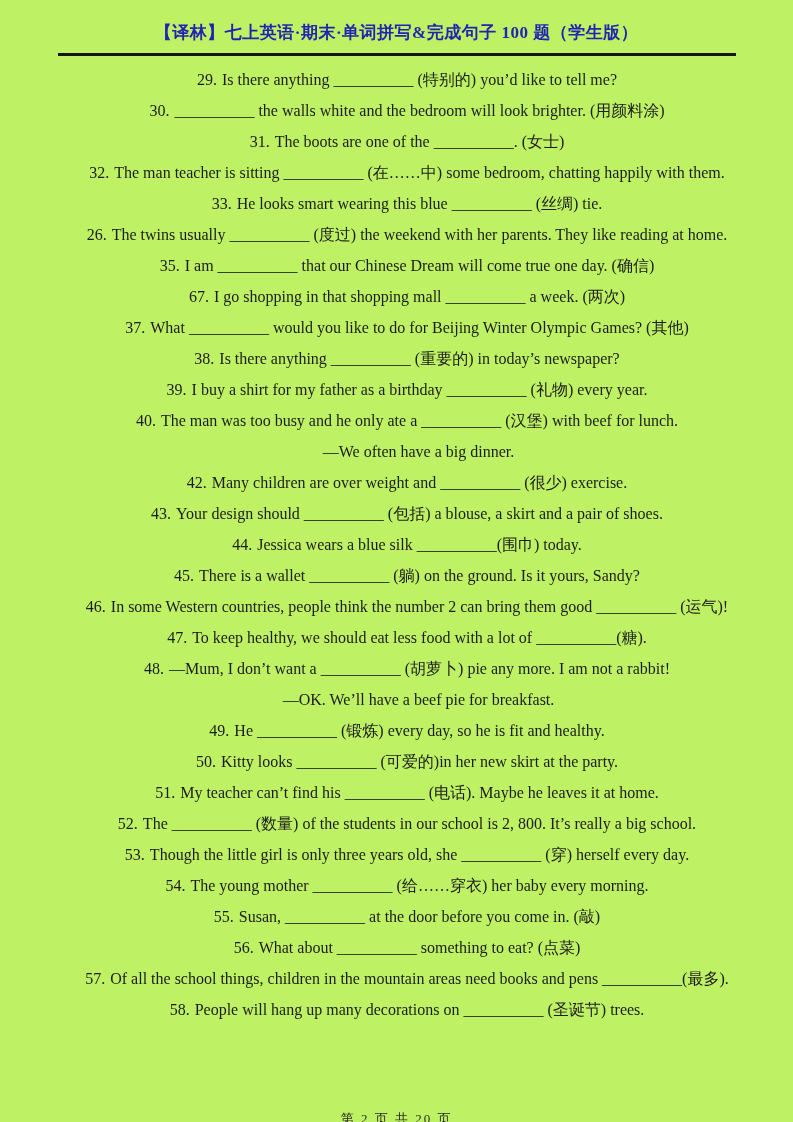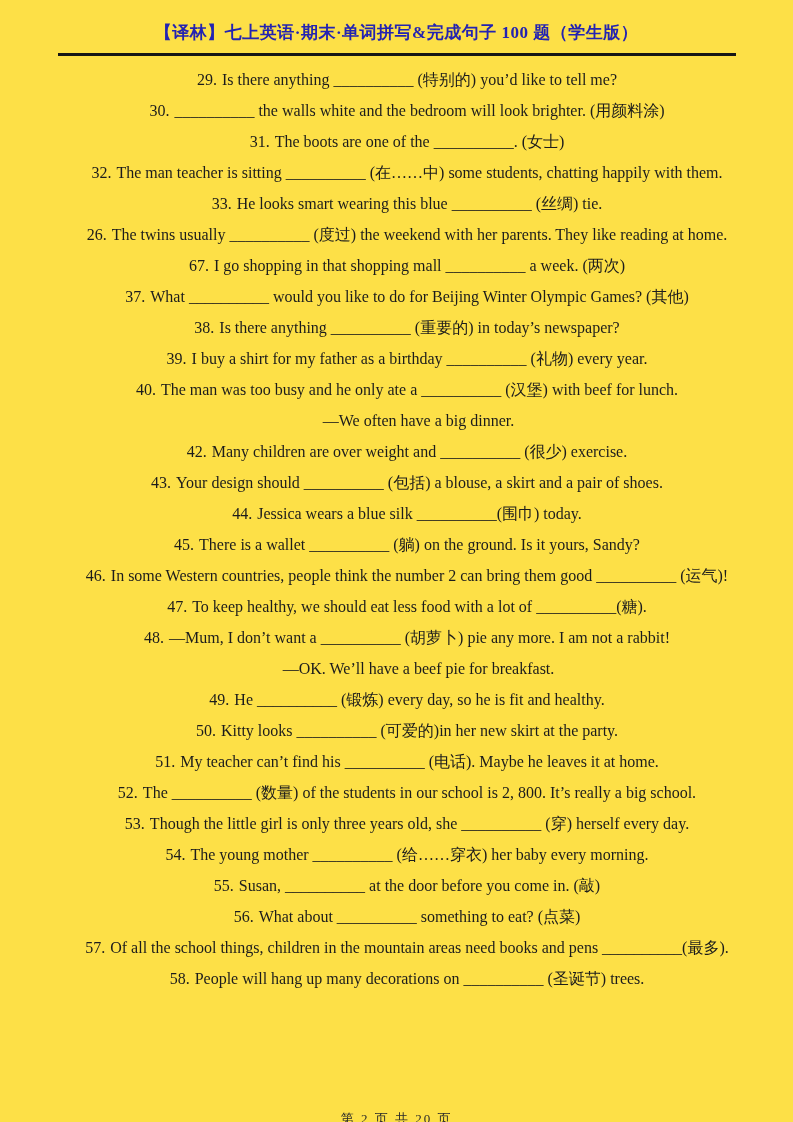--- a/index.html
+++ b/index.html
@@ -1,21 +1,21 @@
 <!DOCTYPE html>
 <html><head>
 <meta charset="utf-8">
 <style>
   * { margin: 0; padding: 0; box-sizing: border-box; }
   html, body { background: #ffffff; }
   .page {
     position: relative;
     width: 793px;
     height: 1122px;
-    background: #fde047;
+    background: #bef264;
     font-family: "Liberation Serif", "DejaVu Serif", serif;
     color: #1c1c1c;
     overflow: hidden;
   }
   .doc-title {
     position: absolute;
     top: 21px;
     left: 0;
     width: 100%;
     text-align: center;
@@ -64,23 +64,24 @@
 
 <div class="page">
   <div class="doc-title" style="color: rgb(35, 35, 178);">【译林】七上英语·期末·单词拼写&amp;完成句子 100 题（学生版）</div>
 
   <div class="title-rule"></div>
 
   <div class="question-list">
       <div class="q-row"><span class="q-num">29.</span><span class="q-text">Is there anything __________ (特别的) you’d like to tell me?</span></div>
       <div class="q-row"><span class="q-num">30.</span><span class="q-text">__________ the walls white and the bedroom will look brighter. (用颜料涂)</span></div>
       <div class="q-row"><span class="q-num">31.</span><span class="q-text">The boots are one of the __________. (女士)</span></div>
-      <div class="q-row"><span class="q-num">32.</span><span class="q-text">The man teacher is sitting __________ (在……中) some students, chatting happily with them.</span></div>
+      <div class="q-row"><span class="q-num">32.</span><span class="q-text">The man teacher is sitting __________ (在……中) some bedroom, chatting happily with them.</span></div>
       <div class="q-row"><span class="q-num">33.</span><span class="q-text">He looks smart wearing this blue __________ (丝绸) tie.</span></div>
       <div class="q-row"><span class="q-num">26.</span><span class="q-text">The twins usually __________ (度过) the weekend with her parents. They like reading at home.</span></div>
+      <div class="q-row"><span class="q-num">35.</span><span class="q-text">I am __________ that our Chinese Dream will come true one day. (确信)</span></div>
       <div class="q-row"><span class="q-num">67.</span><span class="q-text">I go shopping in that shopping mall __________ a week. (两次)</span></div>
       <div class="q-row"><span class="q-num">37.</span><span class="q-text">What __________ would you like to do for Beijing Winter Olympic Games? (其他)</span></div>
       <div class="q-row"><span class="q-num">38.</span><span class="q-text">Is there anything __________ (重要的) in today’s newspaper?</span></div>
       <div class="q-row"><span class="q-num">39.</span><span class="q-text">I buy a shirt for my father as a birthday __________ (礼物) every year.</span></div>
       <div class="q-row"><span class="q-num">40.</span><span class="q-text">The man was too busy and he only ate a __________ (汉堡) with beef for lunch.</span></div>
       <div class="q-cont">—We often have a big dinner.</div>
       <div class="q-row"><span class="q-num">42.</span><span class="q-text">Many children are over weight and __________ (很少) exercise.</span></div>
       <div class="q-row"><span class="q-num">43.</span><span class="q-text">Your design should __________ (包括) a blouse, a skirt and a pair of shoes.</span></div>
       <div class="q-row"><span class="q-num">44.</span><span class="q-text">Jessica wears a blue silk __________(围巾) today.</span></div>
       <div class="q-row"><span class="q-num">45.</span><span class="q-text">There is a wallet __________ (躺) on the ground. Is it yours, Sandy?</span></div>

